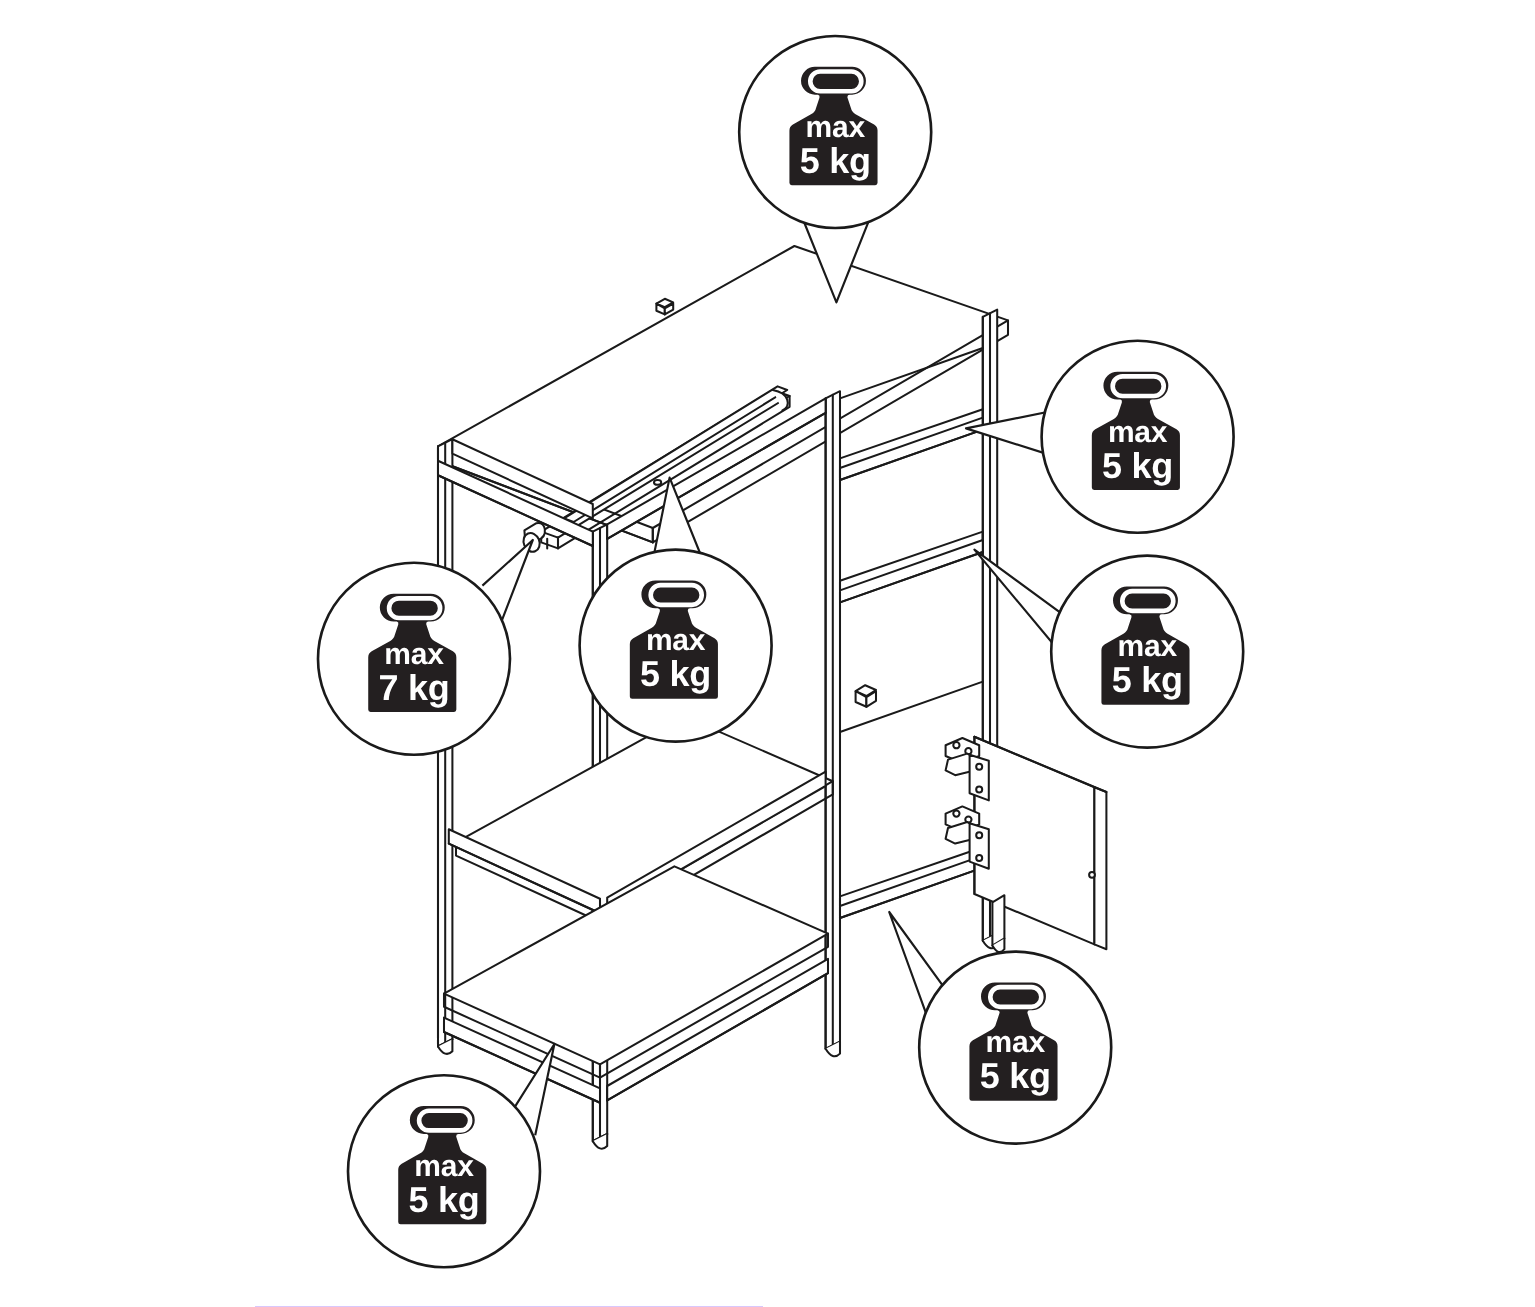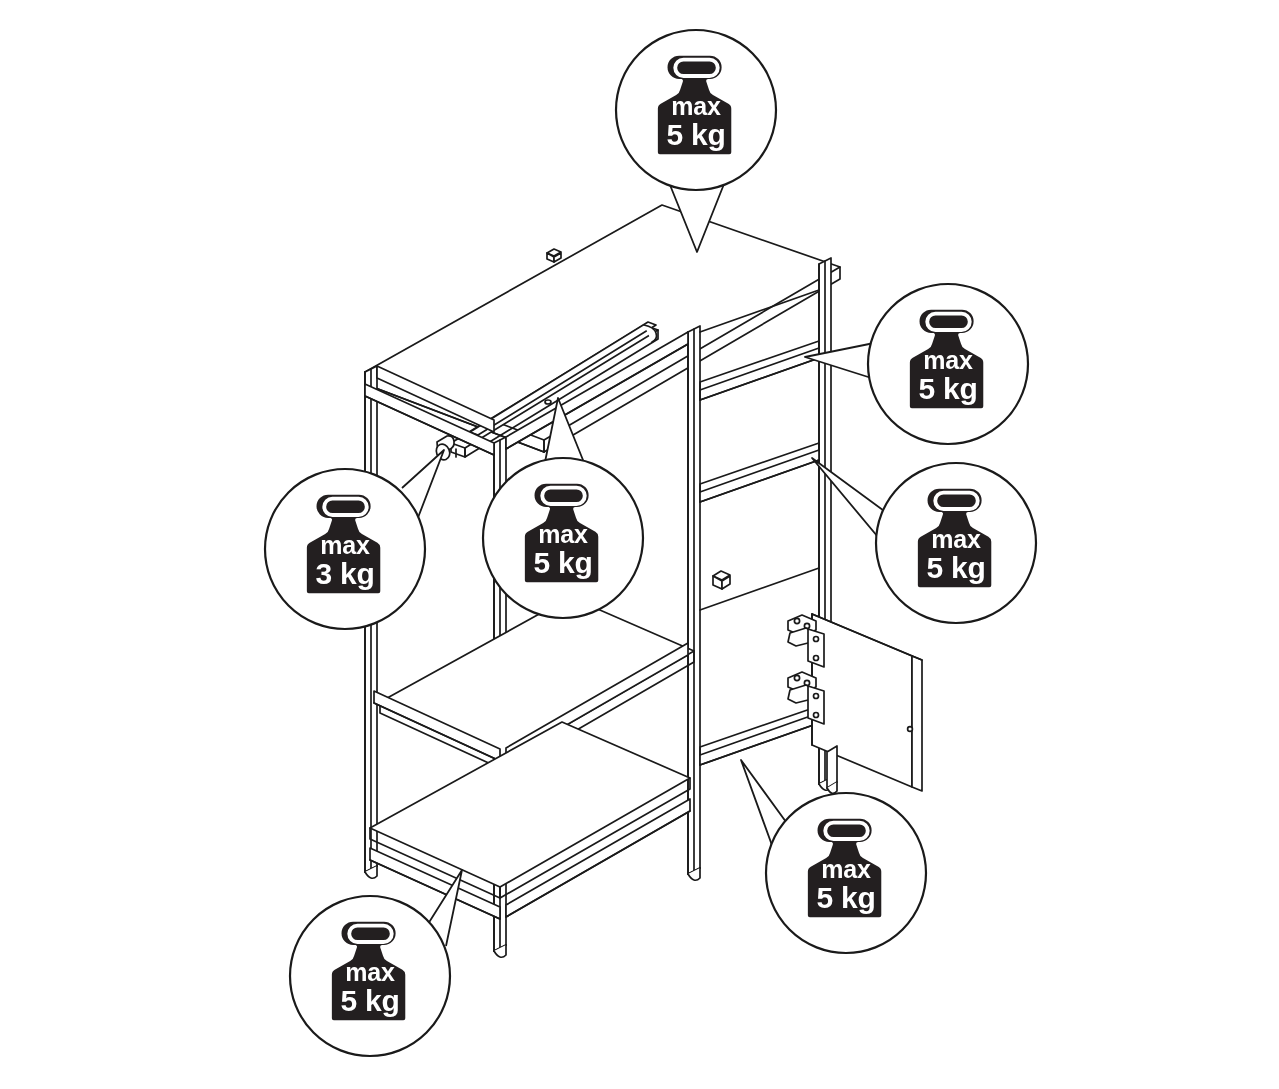--- a/index.html
+++ b/index.html
@@ -279,21 +279,21 @@
     <span class="l2" style="font-size:30px;">5 kg</span>
   </div>
 
   <div class="callout-label" style="left:906px; top:527px; width:100px; font-size:25px;">
     <span class="l1">max</span>
     <span class="l2" style="font-size:30px;">5 kg</span>
   </div>
 
   <div class="callout-label" style="left:295px; top:533px; width:100px; font-size:25px;">
     <span class="l1">max</span>
-    <span class="l2" style="font-size:30px;">3 kg</span>
+    <span class="l2" style="font-size:30px;">7 kg</span>
   </div>
 
   <div class="callout-label" style="left:513px; top:522px; width:100px; font-size:25px;">
     <span class="l1">max</span>
     <span class="l2" style="font-size:30px;">5 kg</span>
   </div>
 
   <div class="callout-label" style="left:796px; top:857px; width:100px; font-size:25px;">
     <span class="l1">max</span>
     <span class="l2" style="font-size:30px;">5 kg</span>

